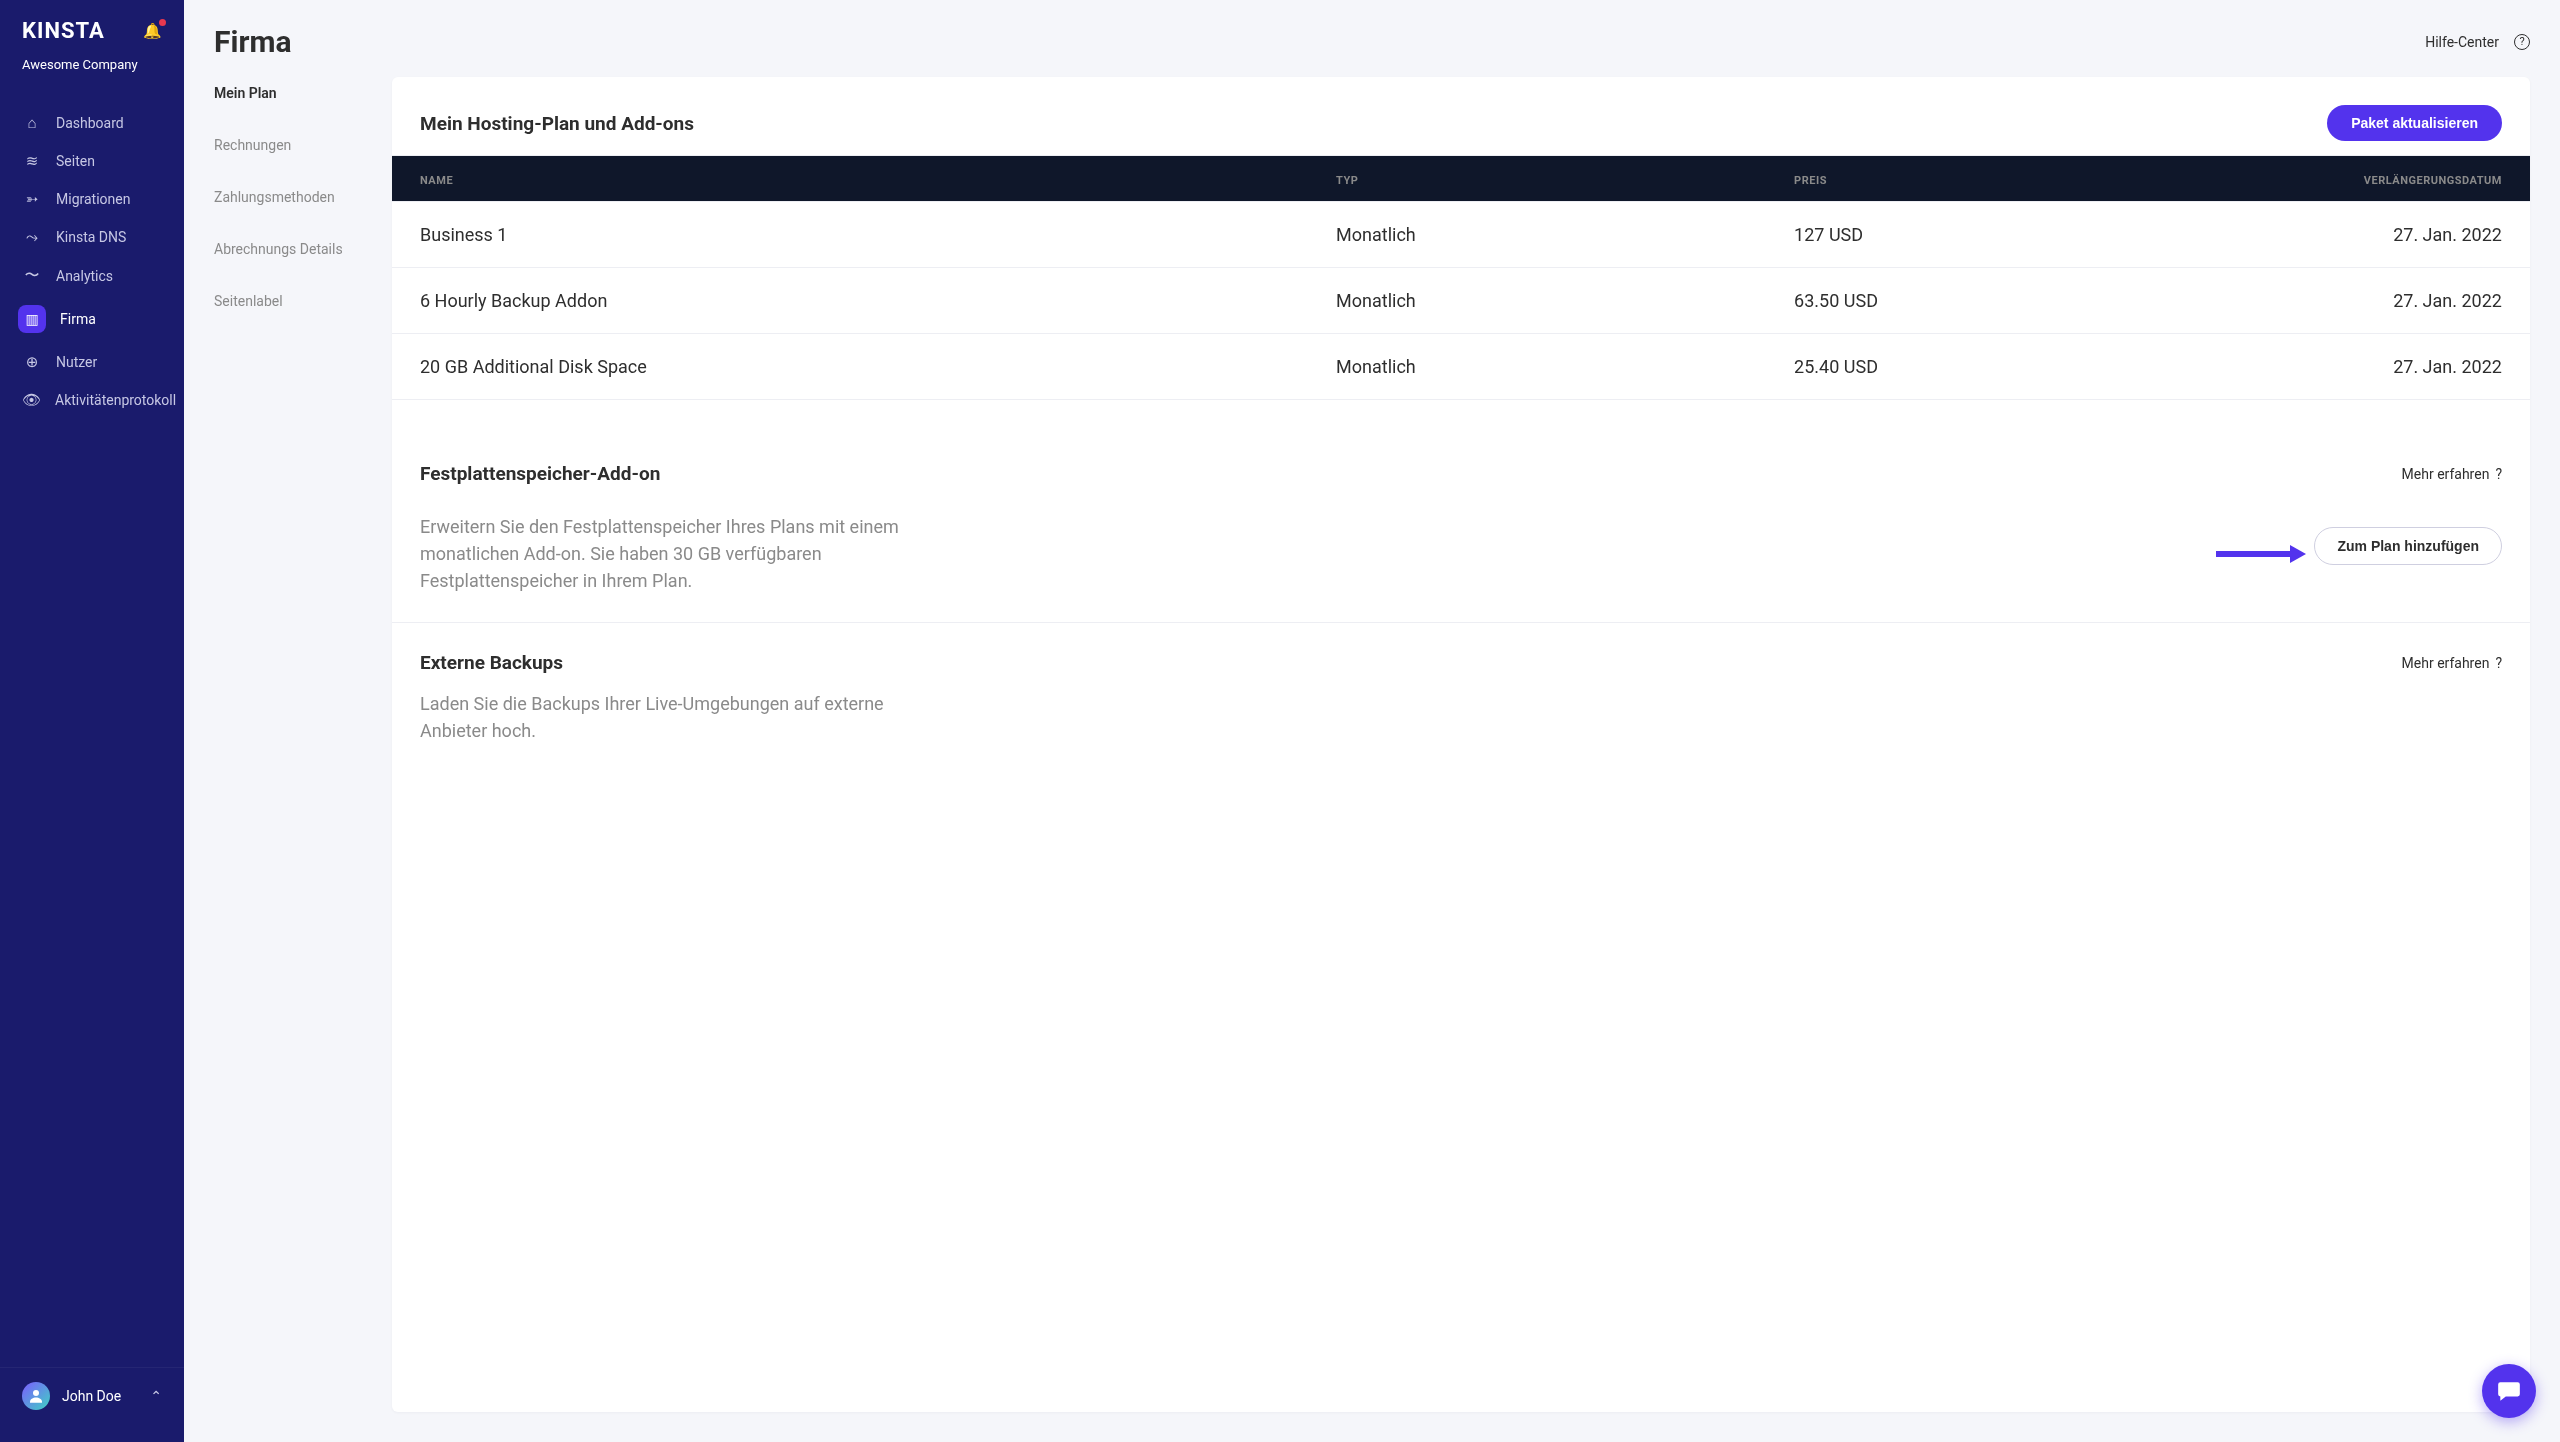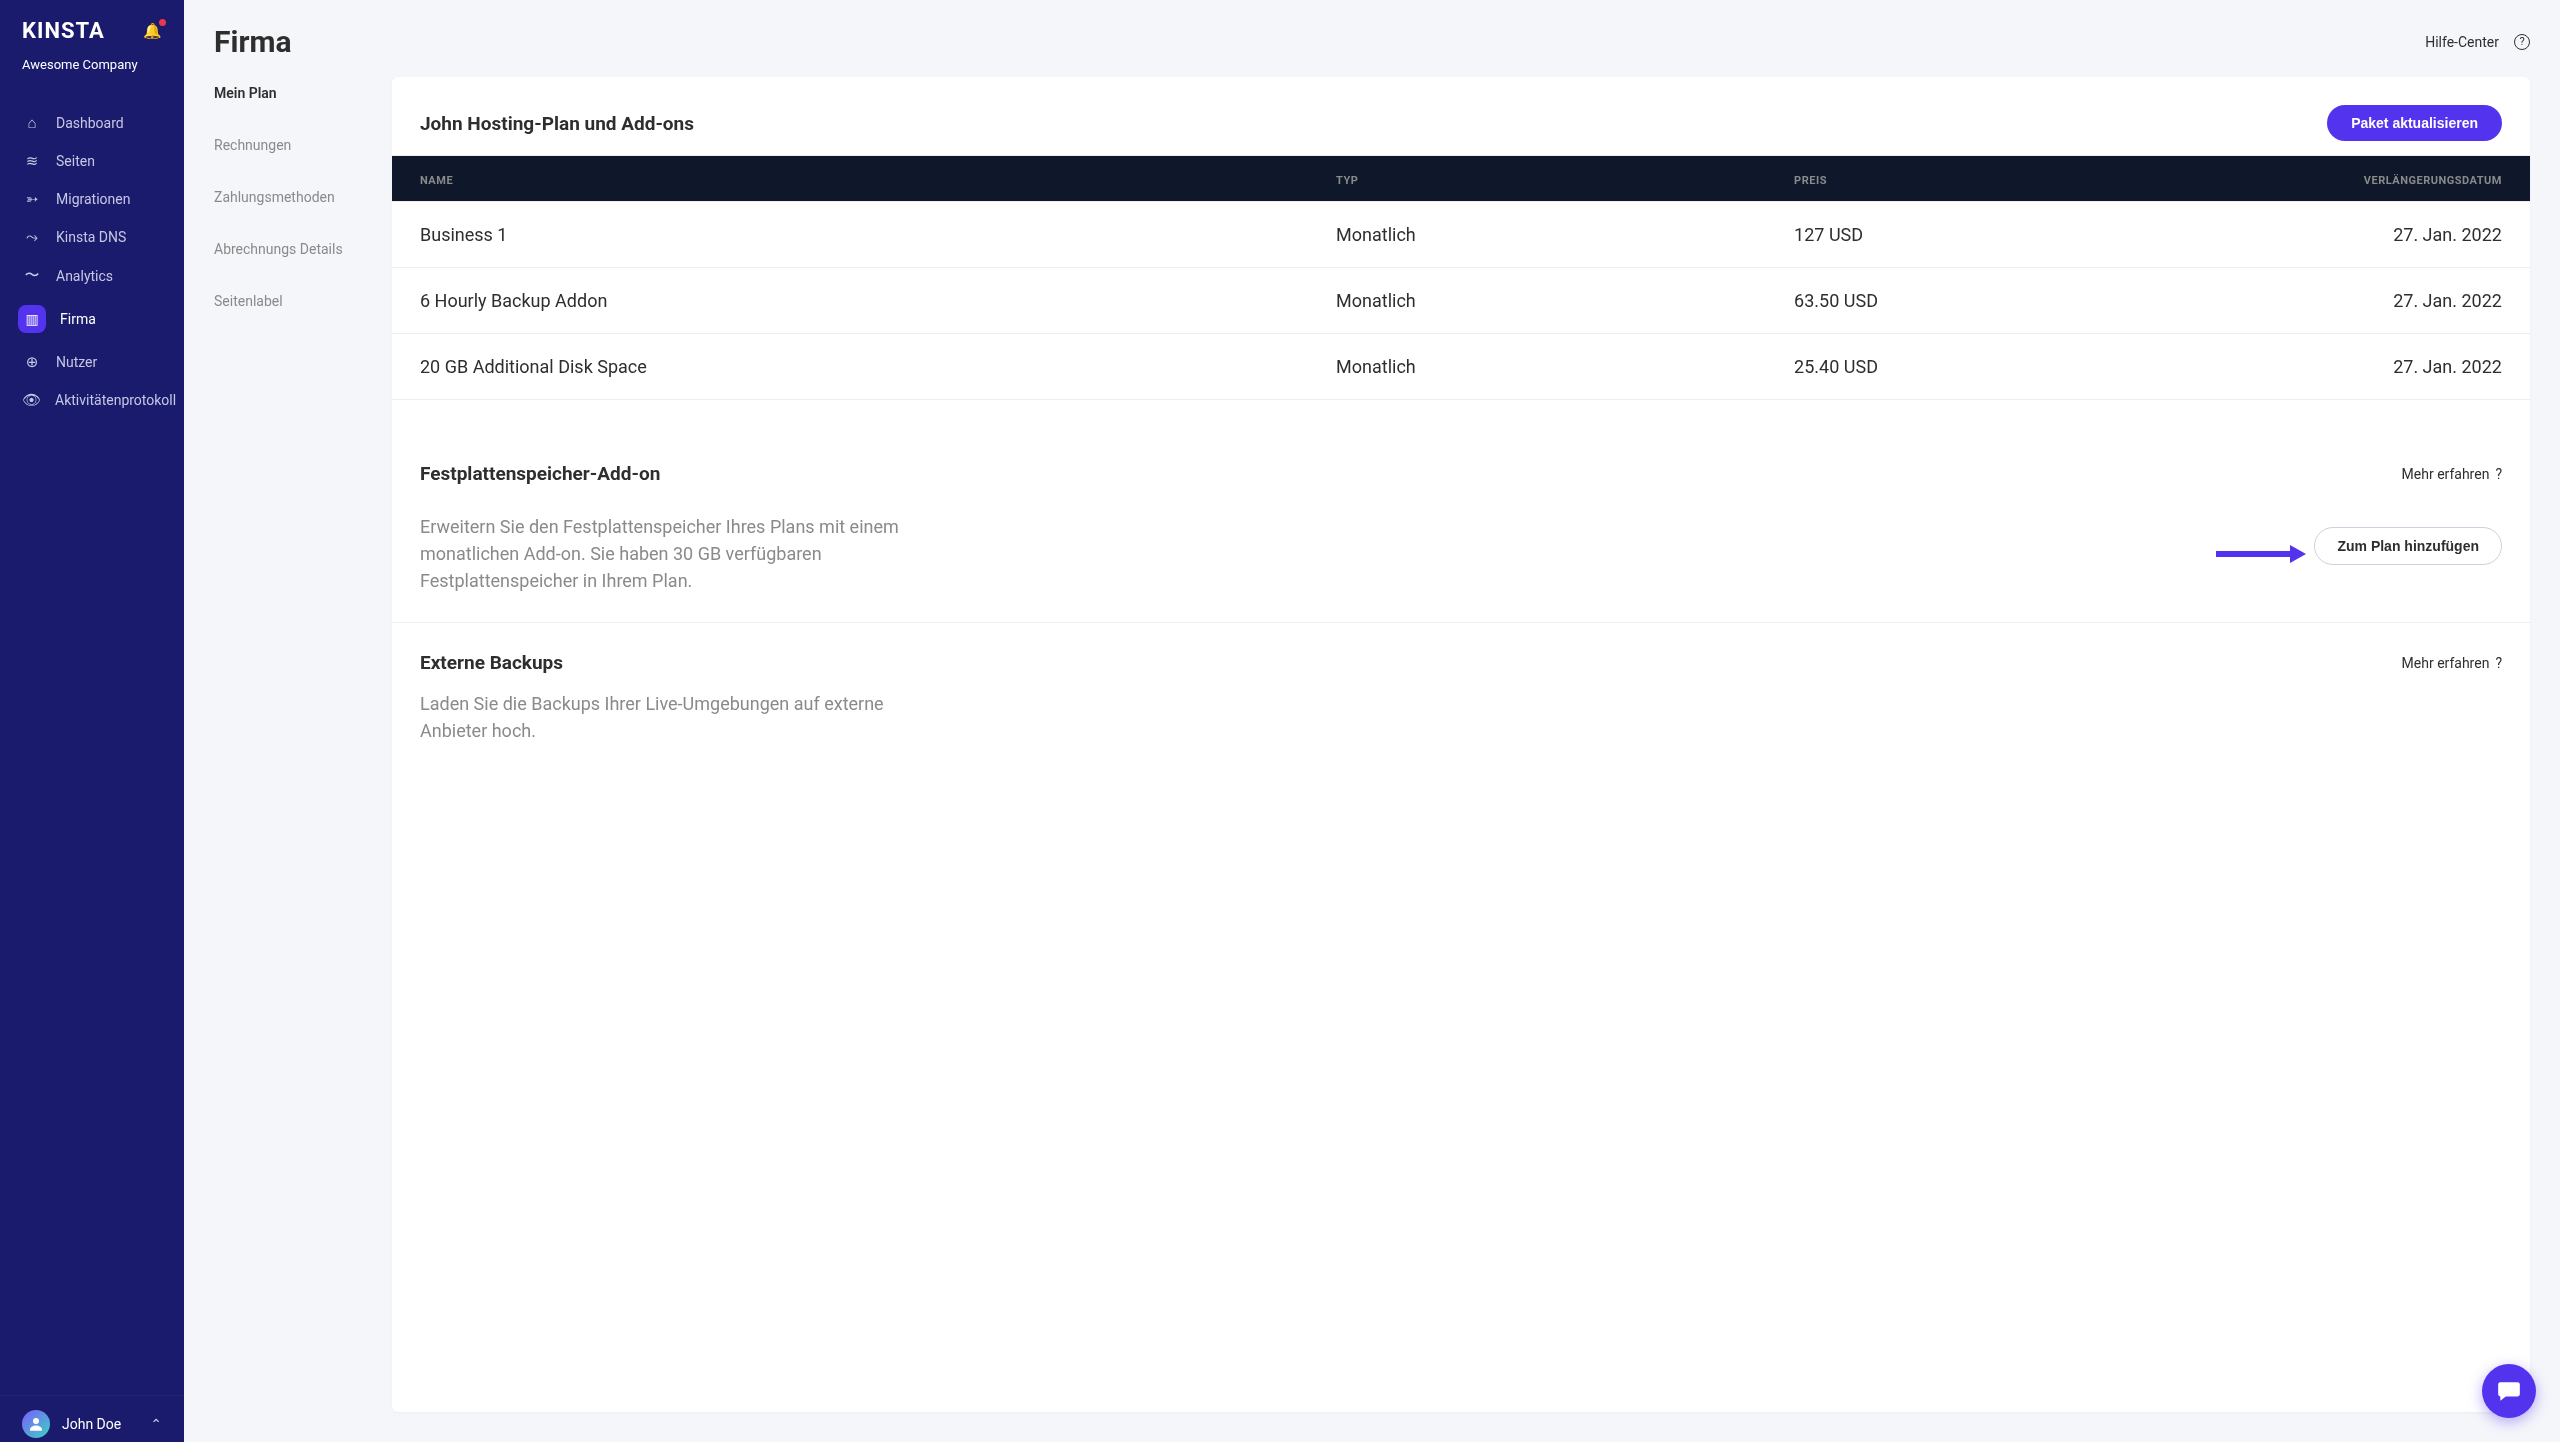--- a/index.html
+++ b/index.html
@@ -49,21 +49,21 @@
   }
   .nav-item .icon { width:20px; display:flex; justify-content:center; font-size:15px; }
   .nav-item.active .icon-wrap {
     background: var(--purple);
     border-radius:8px;
     width:28px; height:28px; display:flex; align-items:center; justify-content:center;
     margin-left:-4px;
   }
   .nav-item.active { color:#fff; }
   .side-bottom {
-    padding: 14px 22px 4px 22px;
+    padding: 14px 22px 32px 22px;
     display:flex; align-items:center; gap:12px;
     color:#fff; font-size:14px;
     border-top: 1px solid rgba(255,255,255,0.05);
   }
   .avatar {
     width:28px; height:28px; border-radius:50%;
     background: linear-gradient(135deg,#7C5CFF,#3ED2C3);
     display:flex; align-items:center; justify-content:center;
   }
   .chev { margin-left:auto; font-size:14px; color:var(--sidebar-text); }
@@ -196,21 +196,21 @@
           <div class="subnav-item">Rechnungen</div>
           <div class="subnav-item">Zahlungsmethoden</div>
           <div class="subnav-item">Abrechnungs Details</div>
           <div class="subnav-item">Seitenlabel</div>
         </div>
 
       <div class="card">
 
         <div class="card-section" style="padding-bottom:10px;">
           <div class="sec-head">
-            <div class="sec-title">John Hosting-Plan und Add-ons</div>
+            <div class="sec-title">Mein Hosting-Plan und Add-ons</div>
             <button class="btn-primary">Paket aktualisieren</button>
           </div>
         </div>
         <div class="table">
           <div class="thead">
             <div class="th col-name">NAME</div>
             <div class="th col-typ">TYP</div>
             <div class="th col-preis">PREIS</div>
             <div class="th col-date">VERLÄNGERUNGSDATUM</div>
           </div>

